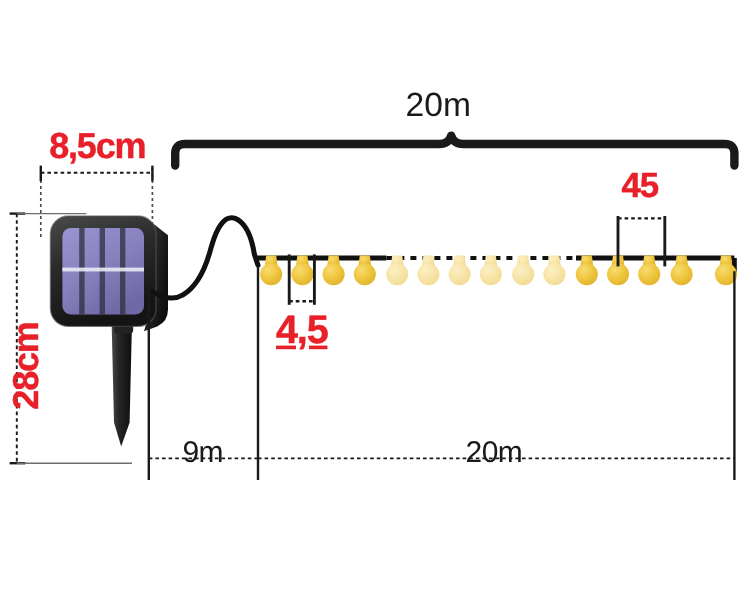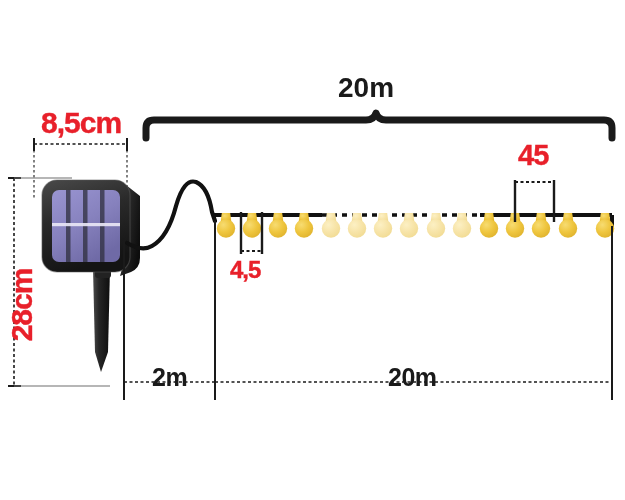--- a/index.html
+++ b/index.html
@@ -2,27 +2,27 @@
 <html><head>
 <meta charset="utf-8">
 <style>
   html,body{margin:0;padding:0;background:#ffffff;}
   body{width:625px;height:500px;position:relative;overflow:hidden;
        font-family:"Liberation Sans",sans-serif;background:#fff;}
   .stage{position:absolute;left:0;top:0;width:625px;height:500px;}
   .svgroot{position:absolute;left:0;top:0;}
   .lbl{position:absolute;white-space:nowrap;line-height:1;}
   .red{color:#E8202A;font-weight:bold;-webkit-text-stroke:0.4px #E8202A;}
-  .blk{color:#1a1a1a;font-weight:bold;}
+  .blk{color:#1a1a1a;font-weight:normal;}
   #lbl-width{left:41px;top:108px;font-size:30px;letter-spacing:-1px;text-align:right;}
   #lbl-height{left:-14px;top:290px;font-size:30px;letter-spacing:-1px;
               transform:rotate(-90deg);transform-origin:center center;}
   #lbl-total{left:338px;top:74px;font-size:28px;letter-spacing:0px;}
   #lbl-spacing{left:518px;top:141px;font-size:29px;letter-spacing:-1px;}
-  #lbl-bulb{left:230px;top:258px;font-size:24px;letter-spacing:-1px;}
+  #lbl-bulb{left:230px;top:258px;font-size:33px;letter-spacing:-1px;text-decoration:underline;}
   #lbl-lead{left:152px;top:365px;font-size:25px;letter-spacing:-0.5px;}
   #lbl-run{left:388px;top:365px;font-size:25px;letter-spacing:-0.5px;}
 </style>
 </head>
 <body>
 
 <div class="stage">
 
   <svg class="svgroot" width="625" height="500" viewBox="0 0 625 500">
 
@@ -196,16 +196,16 @@
       <line x1="124" y1="382" x2="215" y2="382" stroke="#1a1a1a" stroke-width="1.6" stroke-dasharray="3,2.5"></line>
       <line x1="215" y1="382" x2="612" y2="382" stroke="#1a1a1a" stroke-width="1.6" stroke-dasharray="3,2.5"></line>
     </g>
   </svg>
 
   <div class="lbl red" id="lbl-width">8,5cm</div>
   <div class="lbl red" id="lbl-height">28cm</div>
   <div class="lbl blk" id="lbl-total">20m</div>
   <div class="lbl red" id="lbl-spacing">45</div>
   <div class="lbl red" id="lbl-bulb">4,5</div>
-  <div class="lbl blk" id="lbl-lead">2m</div>
+  <div class="lbl blk" id="lbl-lead">9m</div>
   <div class="lbl blk" id="lbl-run">20m</div>
 
 </div>
 
 </body></html>

